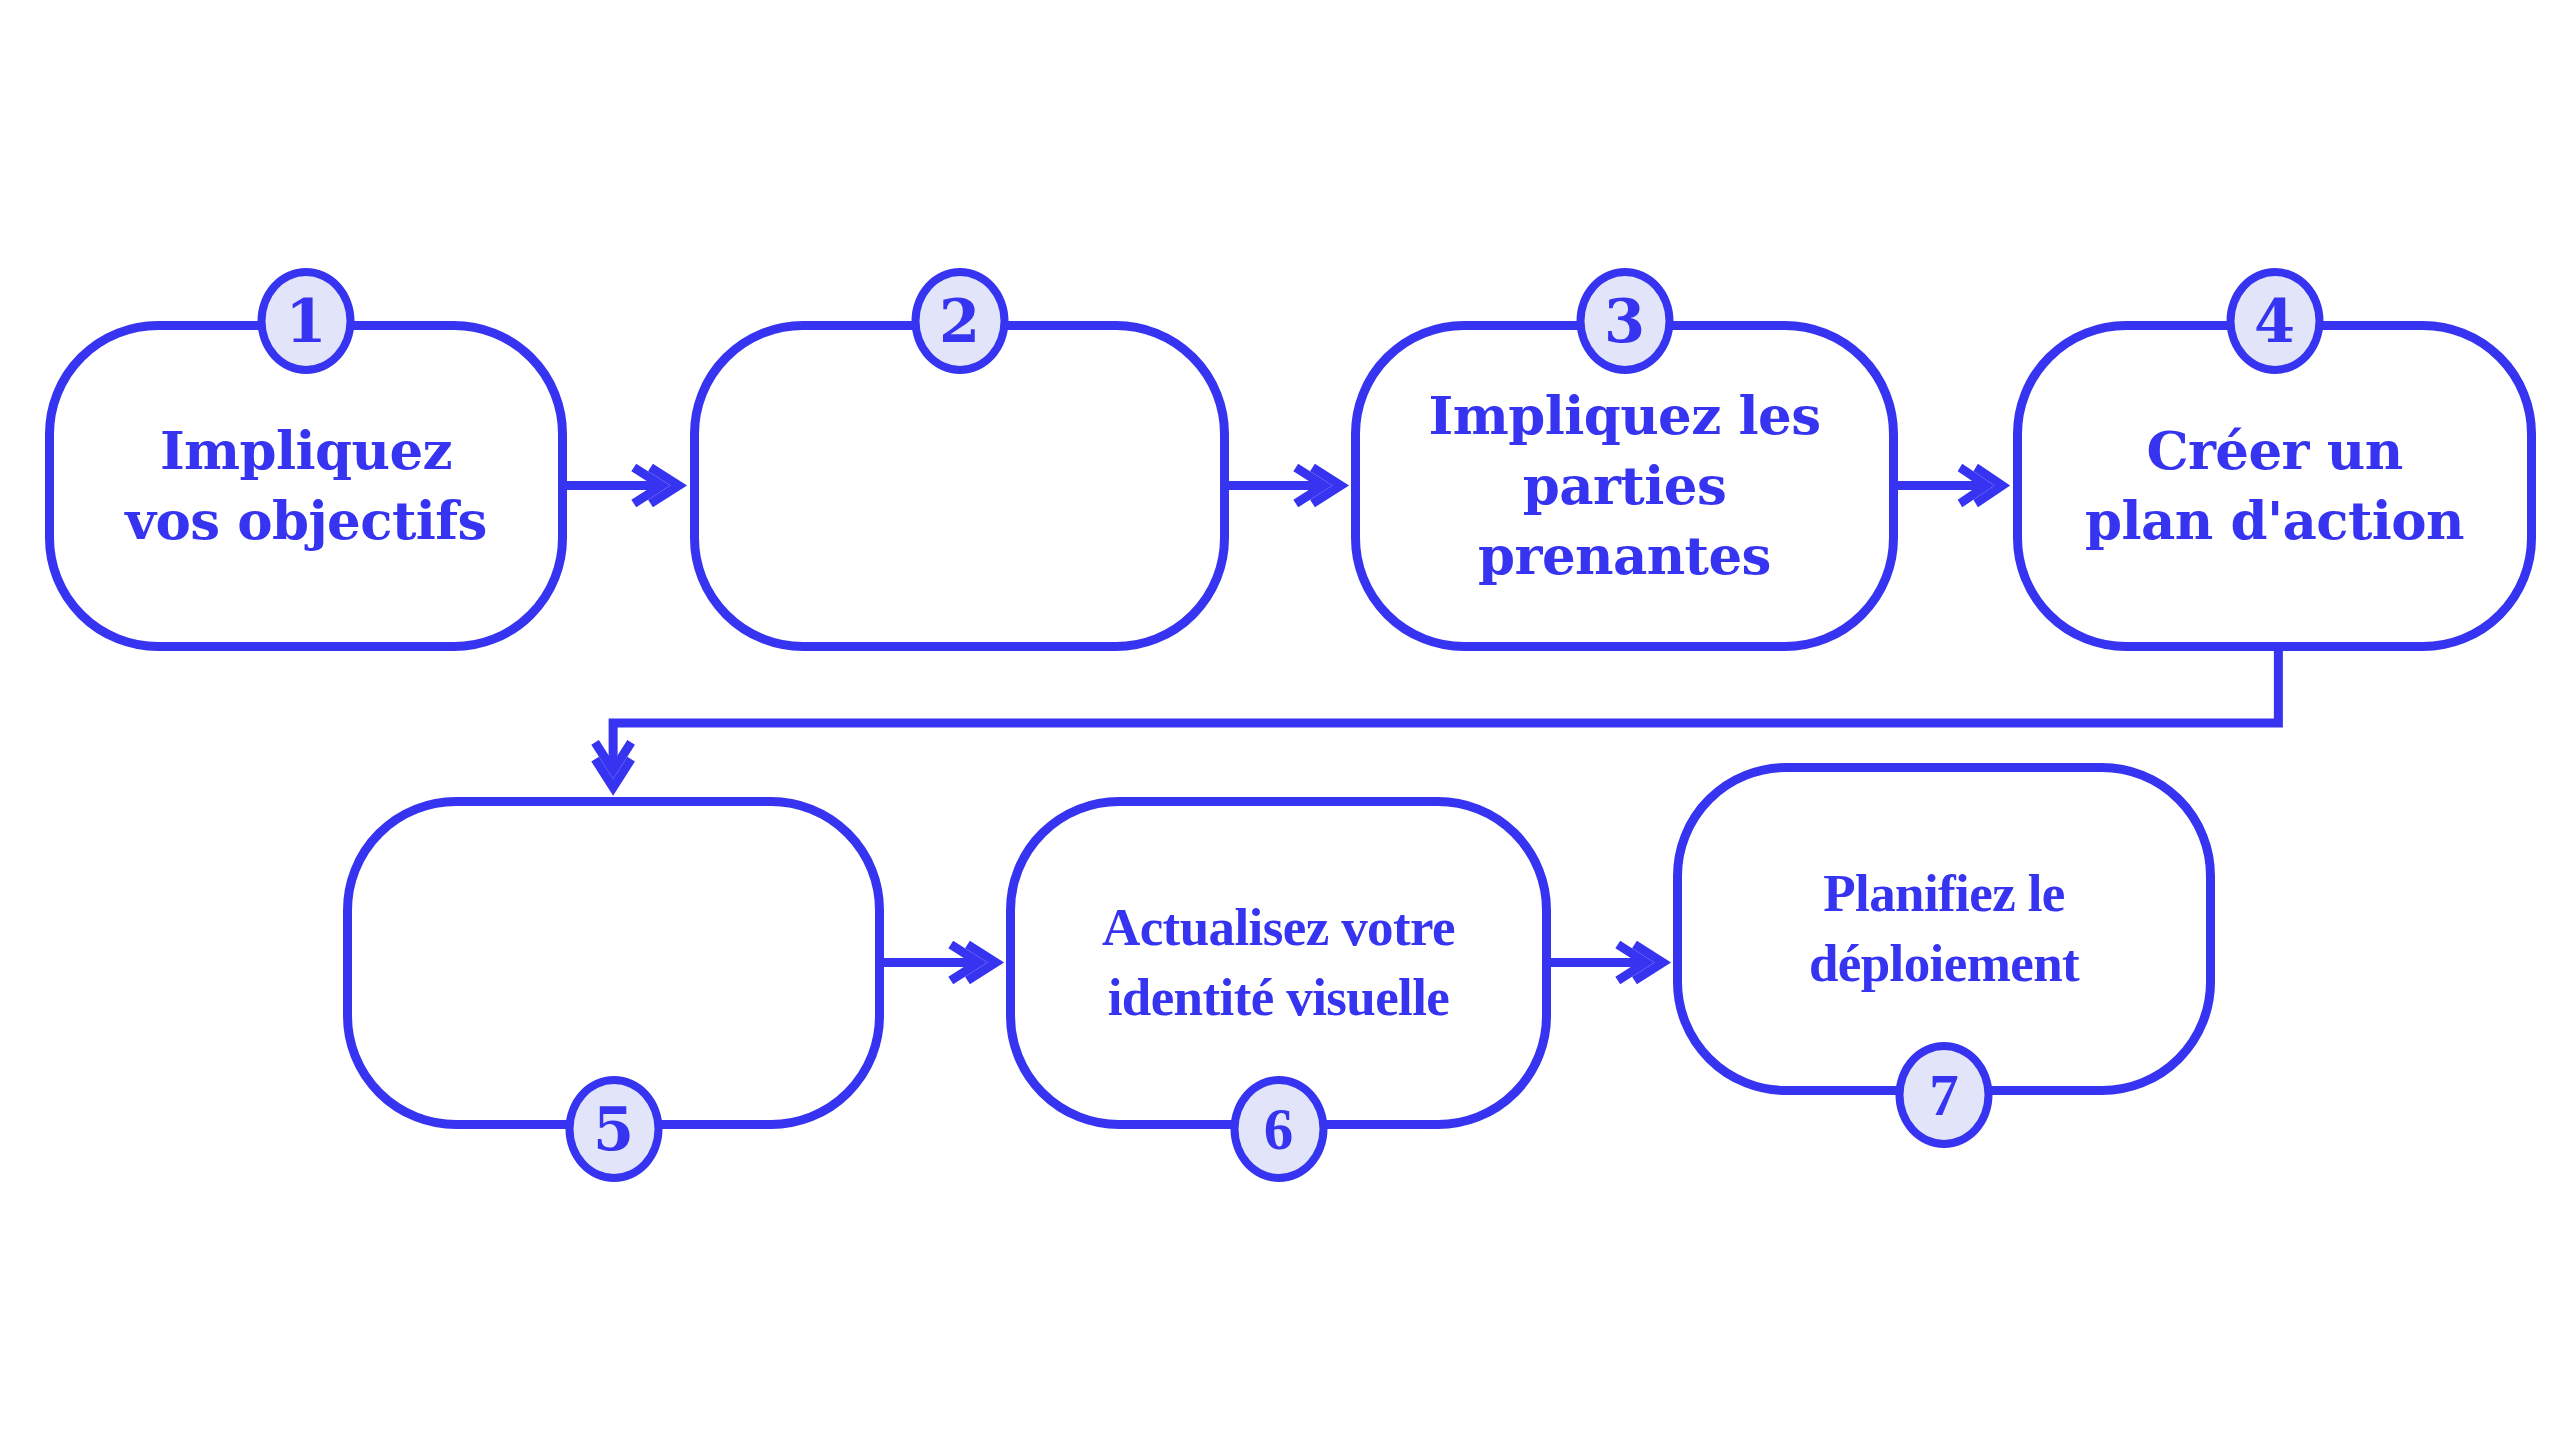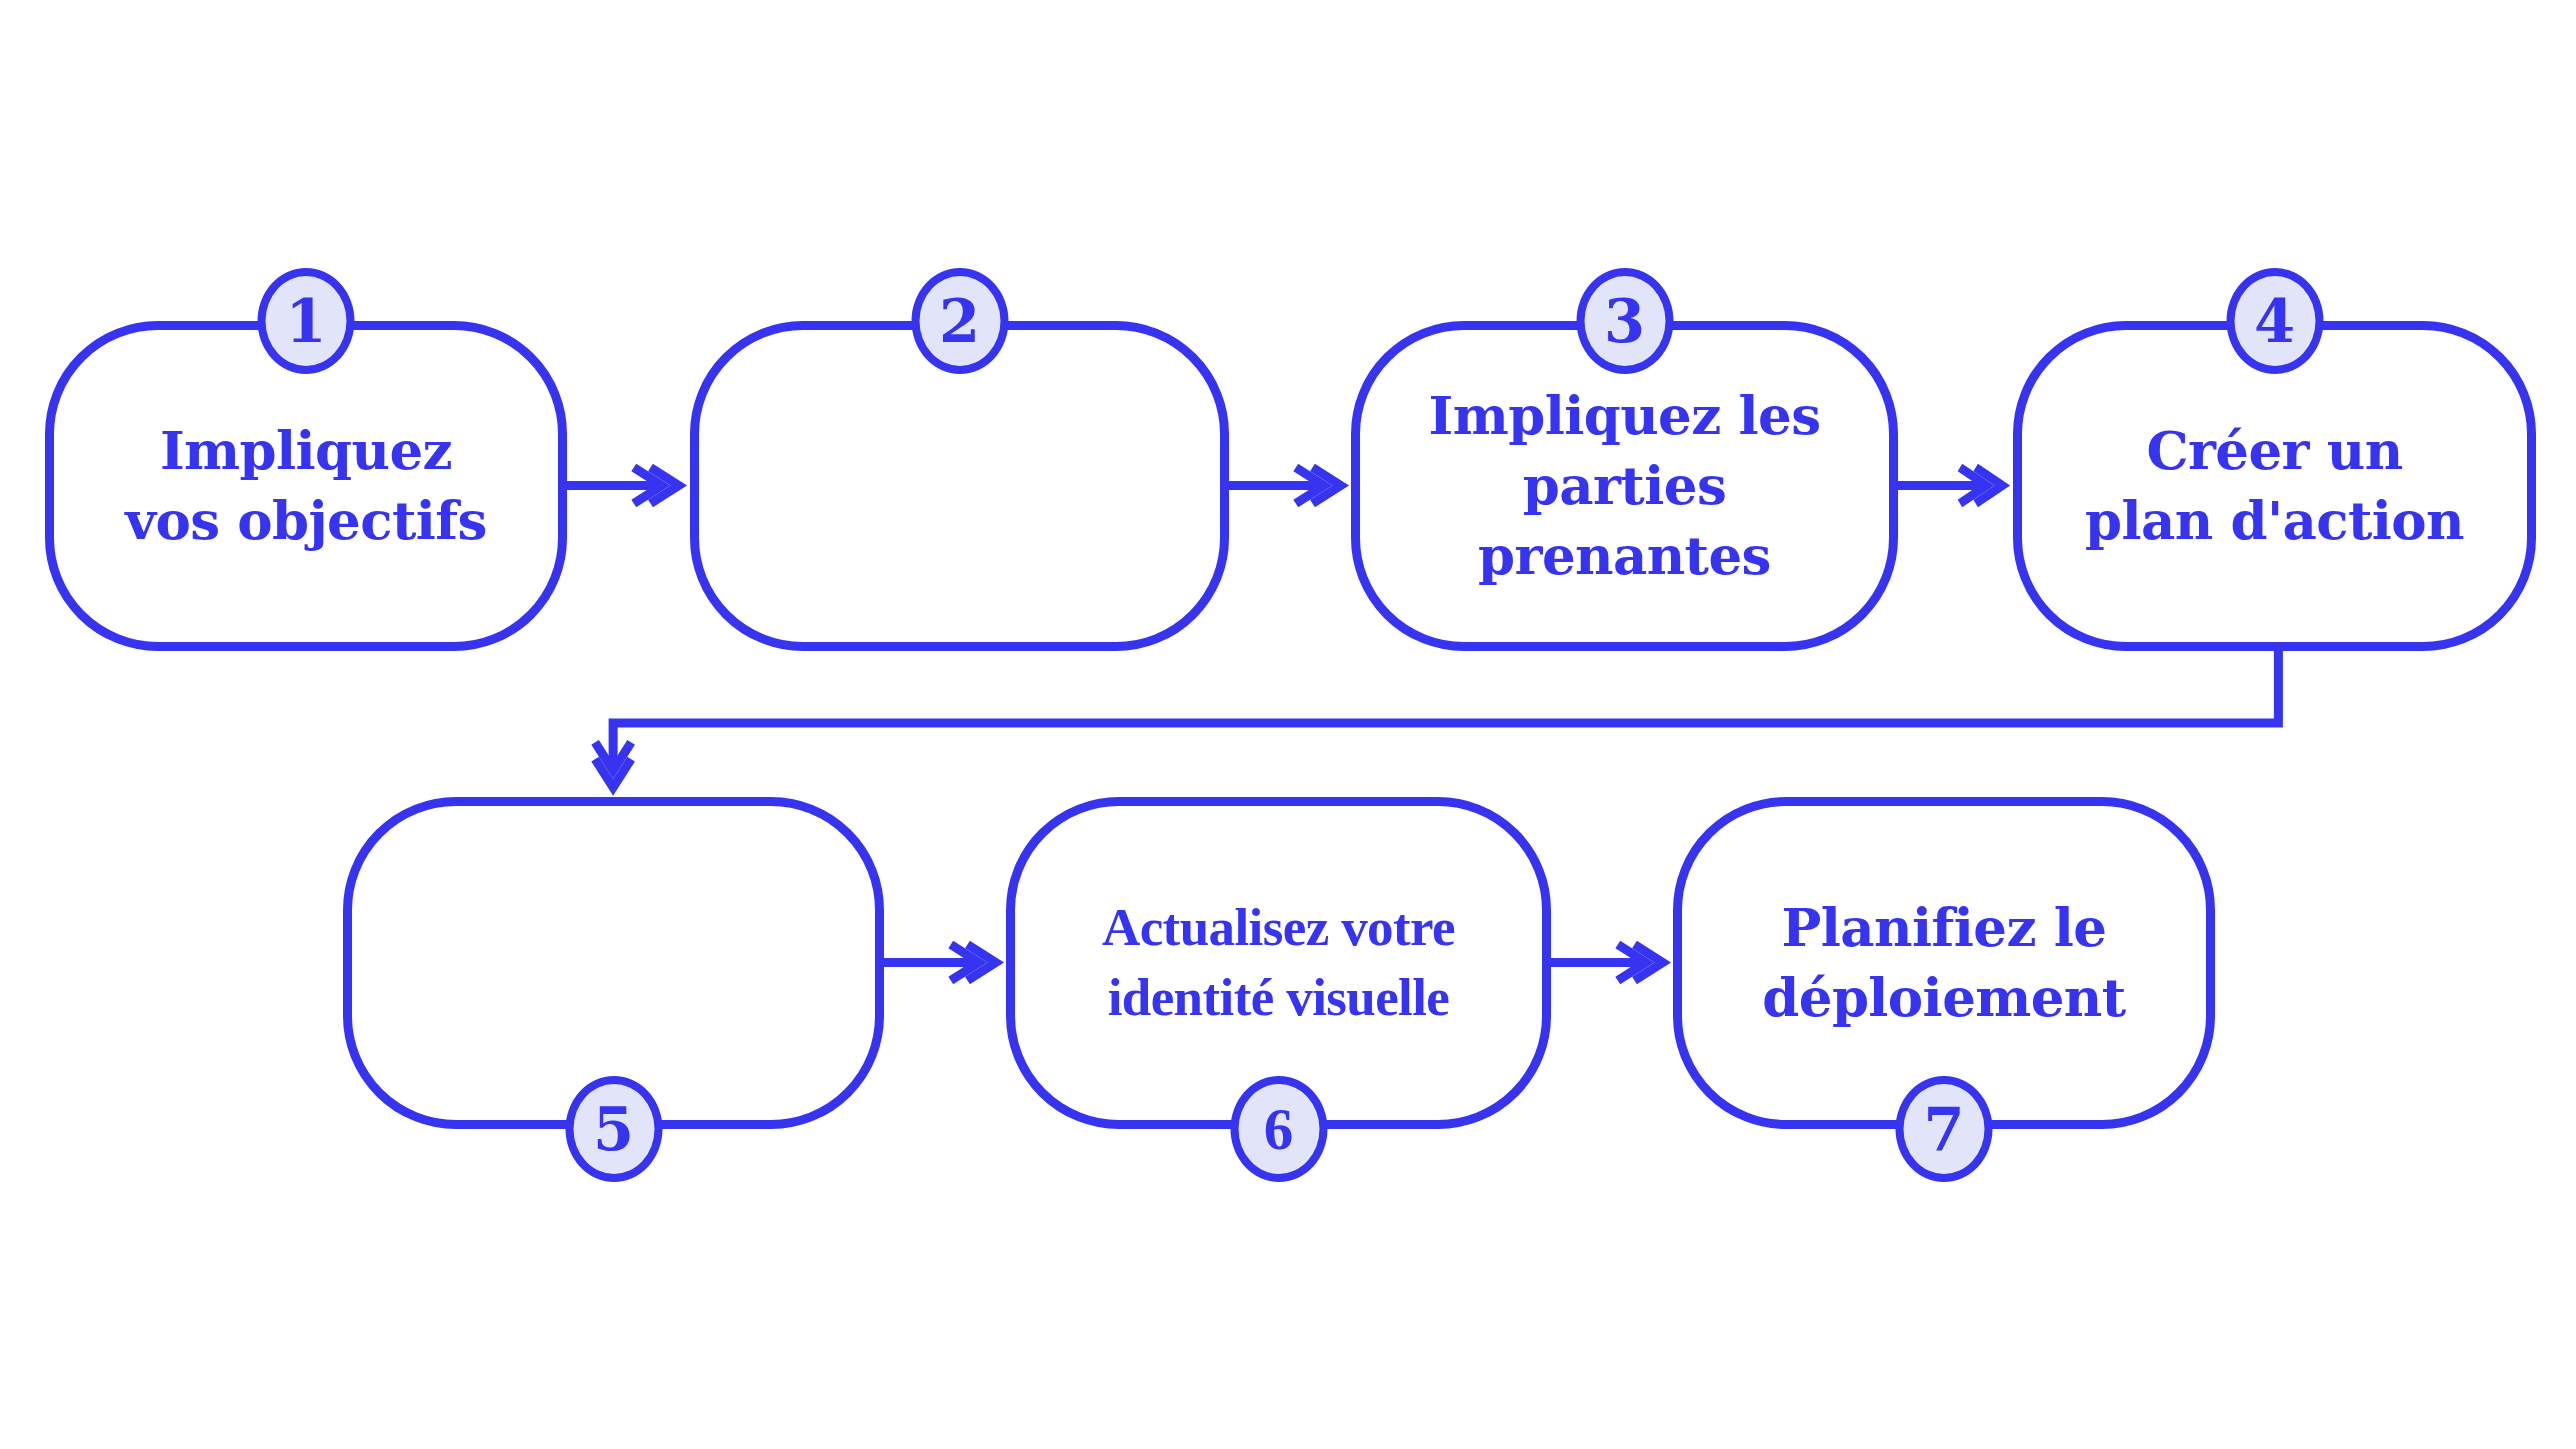--- a/index.html
+++ b/index.html
@@ -111,21 +111,21 @@
   </div>
 
   <div class="box" style="left:1006px; top:797px; width:545px; height:332px;font-family:Liberation Serif, serif;">
     <div class="label">Actualisez votre
 identité visuelle</div>
     <div class="badge badge-bottom">
       <span>6</span>
     </div>
   </div>
 
-  <div class="box" style="left:1673px; top:797px; width:542px; height:332px;">
+  <div class="box" style="left:1673px; top:763px; width:542px; height:332px;font-family:Liberation Serif, serif;">
     <div class="label">Planifiez le
 déploiement</div>
     <div class="badge badge-bottom">
       <span>7</span>
     </div>
   </div>
 
   <svg class="arrow" style="left:567px; top:447px;" width="122" height="77" viewBox="0 0 190 120" preserveAspectRatio="none">
     <line x1="0" y1="60" x2="148" y2="60"></line>
     <path d="M104,32 L148,60 L104,88"></path>

